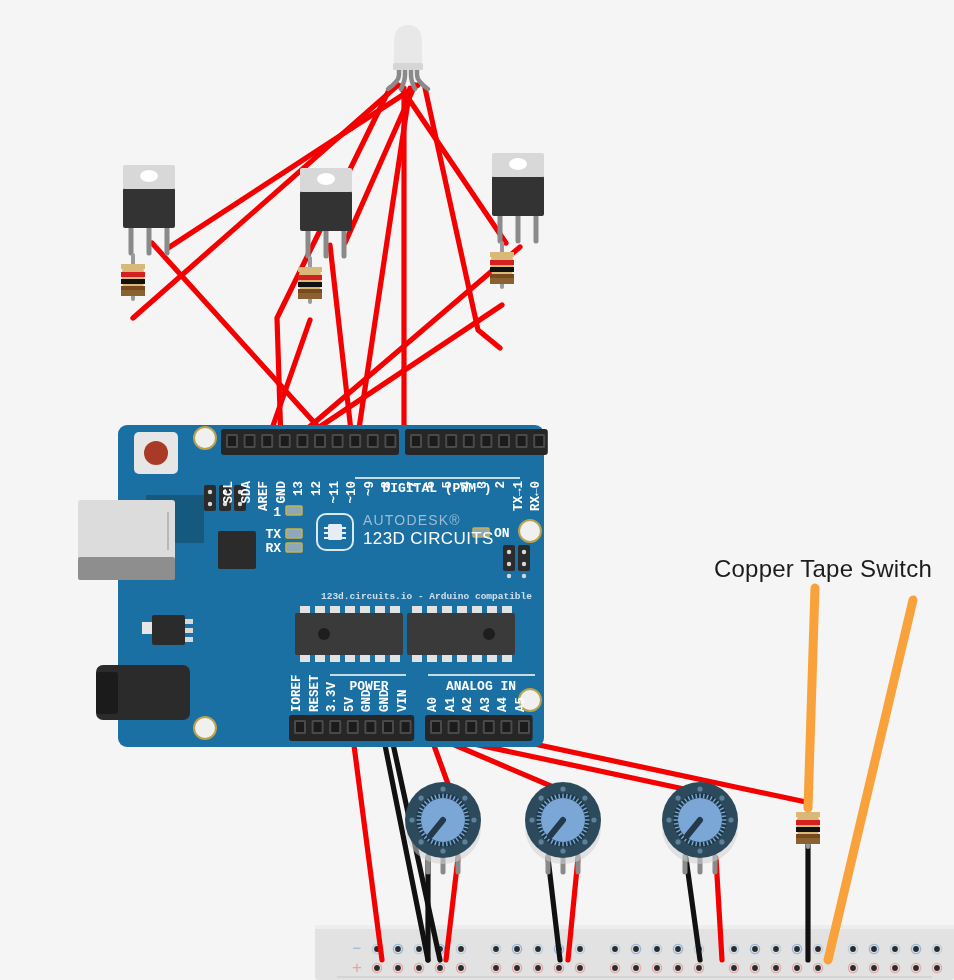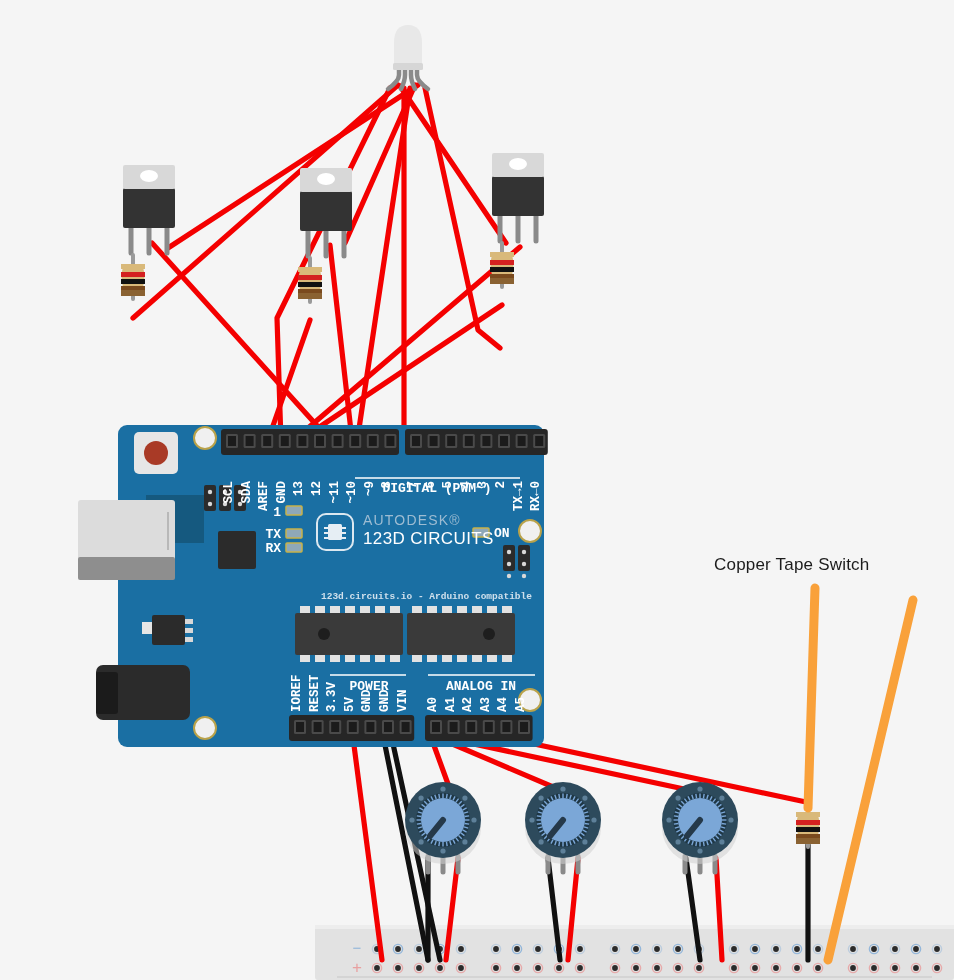--- a/index.html
+++ b/index.html
@@ -1,21 +1,21 @@
 <!DOCTYPE html>
 <html><head>
 <meta charset="utf-8">
 <style>
   html,body{margin:0;padding:0;background:#f5f5f5;}
   body{width:954px;height:980px;position:relative;overflow:hidden;
        font-family:"Liberation Sans",sans-serif;}
   #stage{position:absolute;left:0;top:0;width:954px;height:980px;}
   #stage svg{display:block;}
   .lbl{position:absolute;font-family:"Liberation Sans",sans-serif;
-       font-size:17px;color:#1c1c1c;white-space:nowrap;letter-spacing:0.2px;}
+       font-size:24px;color:#1c1c1c;white-space:nowrap;letter-spacing:0.2px;}
 </style>
 </head>
 <body>
 
 <div id="stage">
     <svg width="954" height="980" viewBox="0 0 954 980">
       <rect x="0" y="0" width="954" height="980" fill="#f5f5f5"></rect>
       <g>
         <rect x="315" y="925" width="639" height="55" rx="3" fill="#e2e2e2"></rect>
         <rect x="315" y="925" width="639" height="4" fill="#ededed"></rect>

